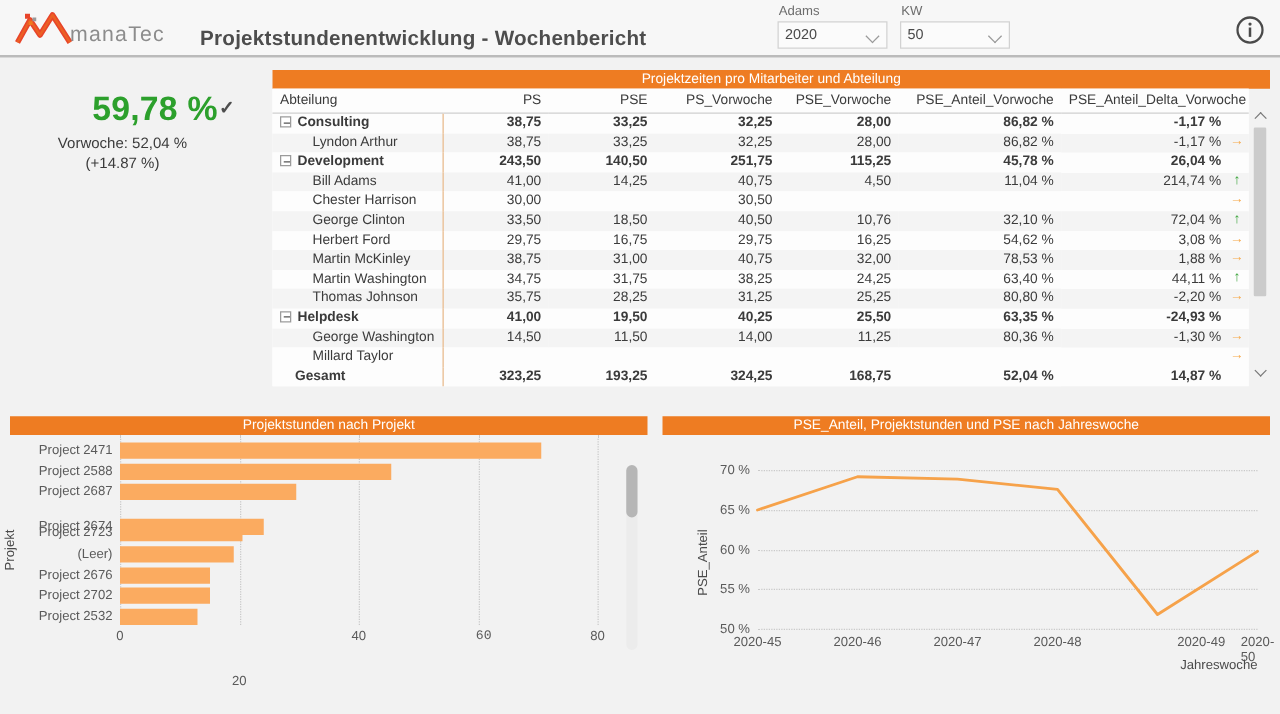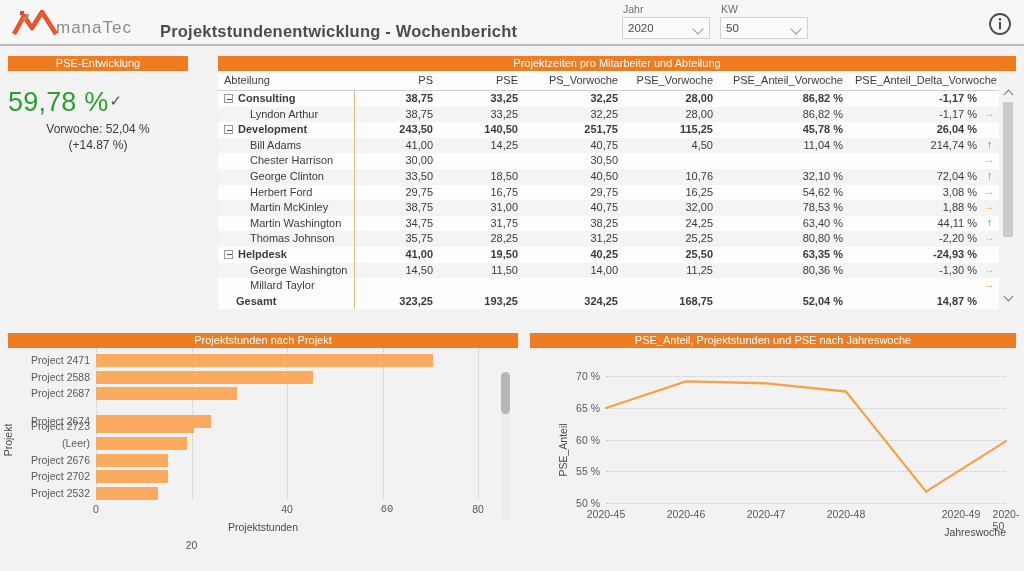--- a/index.html
+++ b/index.html
@@ -45,22 +45,22 @@
   
   .panel-title {
     background:#ee7c22; color:#ffffff; font-size:11px;
     text-align:center; line-height:15px; height:15px; font-weight:normal;
   }
   .panel { position:absolute; background:#f2f2f2; }
 
   
   #kpi-panel { left:8px; top:56px; width:180px; height:100px; }
   #kpi-value {
-    margin-top:16px; text-align:left; font-size:27px; color:#2ca02c;
-    font-weight:normal; letter-spacing:.2px;
+    margin-top:16px; text-align:right; font-size:27px; color:#2ca02c;
+    font-weight:bold; letter-spacing:.2px;
   }
   #kpi-check { font-size:15px; color:#4e4e4e; vertical-align:5px; margin-left:1px;}
   #kpi-prev { text-align:center; font-size:12px; color:#3b3b3b; margin-top:4px; }
   #kpi-delta { text-align:center; font-size:12px; color:#3b3b3b; margin-top:2px; }
 
   
   #table-panel { left:218px; top:56px; width:798px; height:235px; }
   #table-scroll-wrap { position:relative; width:798px; }
   table.grid { border-collapse:collapse; width:781px; table-layout:fixed; background:#fdfdfd; }
   table.grid th {
@@ -145,21 +145,21 @@
       <path d="M4 26 L14 8 L22 20 L32 4 L46 26" fill="none" stroke="#e8442a" stroke-width="4.5" stroke-linejoin="round"></path>
       <path d="M4 26 L14 8 L22 20 L32 4 L46 26" fill="none" stroke="#f07a1e" stroke-width="2" stroke-linejoin="round" opacity=".5"></path>
       <rect x="10" y="3" width="4" height="4" fill="#e8442a"></rect>
       <rect x="16" y="6" width="3" height="3" fill="#9a9a9a"></rect>
       <rect x="13" y="9" width="3" height="3" fill="#f07a1e"></rect>
       <text x="46" y="25" font-family="Liberation Sans, sans-serif" font-size="17" fill="#8c8c8c" letter-spacing="1">manaTec</text>
     </svg>
   </div>
 
   <div class="filter" id="filter-jahr">
-    <div class="filter-label">Jahr</div>
+    <div class="filter-label">Adams</div>
     <div class="select-box">
       <span>2020</span>
       <span class="chev"></span>
     </div>
   </div>
 
   <div class="filter" id="filter-kw">
     <div class="filter-label">KW</div>
     <div class="select-box">
       <span>50</span>
@@ -171,21 +171,20 @@
     <svg width="24" height="24" viewBox="0 0 24 24">
       <circle cx="12" cy="12" r="10" fill="none" stroke="#4a4a4a" stroke-width="1.8"></circle>
       <circle cx="12" cy="7.2" r="1.3" fill="#4a4a4a"></circle>
       <rect x="11" y="10" width="2" height="7.5" fill="#4a4a4a"></rect>
     </svg>
   </div>
   <div id="header-rule"></div>
 </div>
 
 <div class="panel" id="kpi-panel">
-  <div class="panel-title">PSE-Entwicklung</div>
   <div id="kpi-value">
     <span>59,78 %</span><span id="kpi-check">✓</span>
   </div>
   <div id="kpi-prev">Vorwoche: 52,04 %</div>
   <div id="kpi-delta">(+14.87 %)</div>
 </div>
 
 <div class="panel" id="table-panel">
   <div class="panel-title">Projektzeiten pro Mitarbeiter und Abteilung</div>
   <div id="table-scroll-wrap">
@@ -403,21 +402,20 @@
           <div class="bar-fill" style="width: 62.075px; background: rgb(251, 171, 96);"></div>
         </div>
       </div>
     <div id="bar-xticks">
         <div class="bar-tick" style="left: 88px;">0</div>
         <div class="bar-tick" style="left: 183.5px; margin-top: 36px;">20</div>
         <div class="bar-tick" style="left: 279px;">40</div>
         <div class="bar-tick" style="left: 379px; font-family: Liberation Mono, monospace;">60</div>
         <div class="bar-tick" style="left: 470px;">80</div>
       </div>
-    <div id="bar-xaxis-title">Projektstunden</div>
     <div id="bar-vscroll">
       <div class="thumb"></div>
     </div>
   </div>
 </div>
 
 <div class="panel" id="line-panel">
   <div class="panel-title">PSE_Anteil, Projektstunden und PSE nach Jahreswoche</div>
   <div id="line-plot">
     <div id="line-yaxis-title">PSE_Anteil</div>

